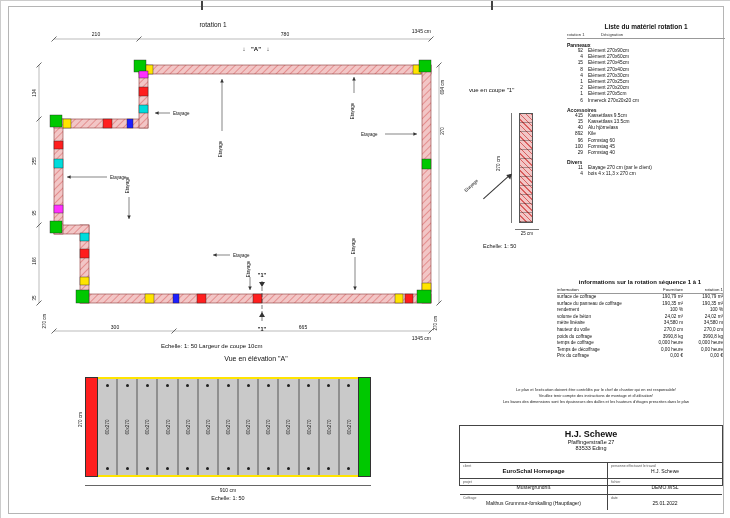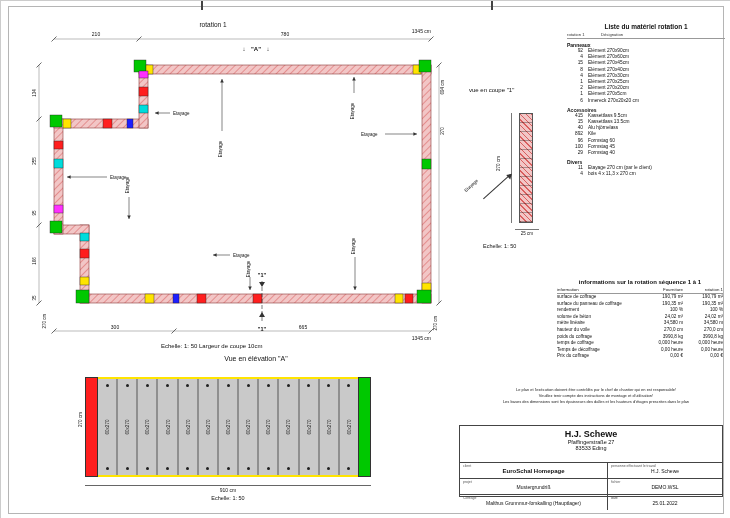--- a/index.html
+++ b/index.html
@@ -69,21 +69,21 @@
   .info{left:556px;top:278px;width:166px;}
   .info-title{font-size:6px;font-weight:bold;text-align:center;}
   .info-head{display:flex;font-size:4.4px;color:#222;border-bottom:1px solid #999;margin-top:2px;padding-bottom:1px;}
   .info-row{display:flex;font-size:4.6px;line-height:6.6px;}
   .c-lab{width:80px;} .c-four{width:46px;text-align:right;} .c-rot{width:40px;text-align:right;}
 
   
   .notes{left:468px;top:386px;width:254px;text-align:center;font-size:4px;line-height:1.5;color:#222;}
 
   
-  .tb{left:458px;top:424px;width:264px;height:72px;border:1px solid #444;box-sizing:border-box;display:grid;grid-template-rows:36px 16px 16px 16px;background:#fff;}
+  .tb{left:458px;top:424px;width:264px;height:61px;border:1px solid #444;box-sizing:border-box;display:grid;grid-template-rows:36px 16px 16px 16px;background:#fff;}
   .tb-r1{text-align:center;}
   .tb-company{font-size:9px;font-weight:bold;margin-top:3px;}
   .tb-addr{font-size:5.5px;}
   .tb-row{display:grid;grid-template-columns:148px 1fr;border-top:1px solid #444;}
   .tb-cell{position:relative;padding:1px 3px;overflow:hidden;}
   .tb-cell.left{border-right:1px solid #444;}
   .tb-label{display:block;font-size:3.5px;color:#555;}
   .tb-value{font-size:5px;text-align:center;}
   .tb-value.big{font-weight:bold;font-size:6px;}
 </style>

